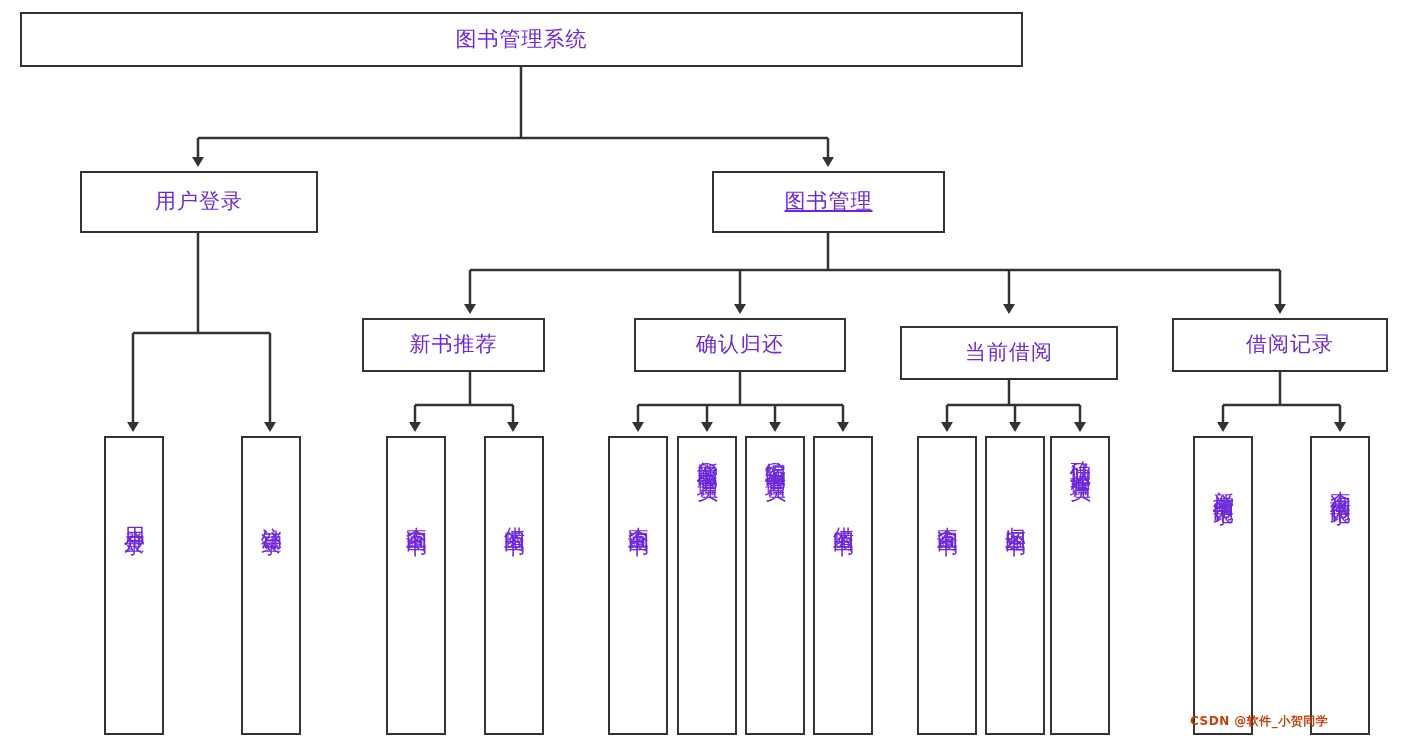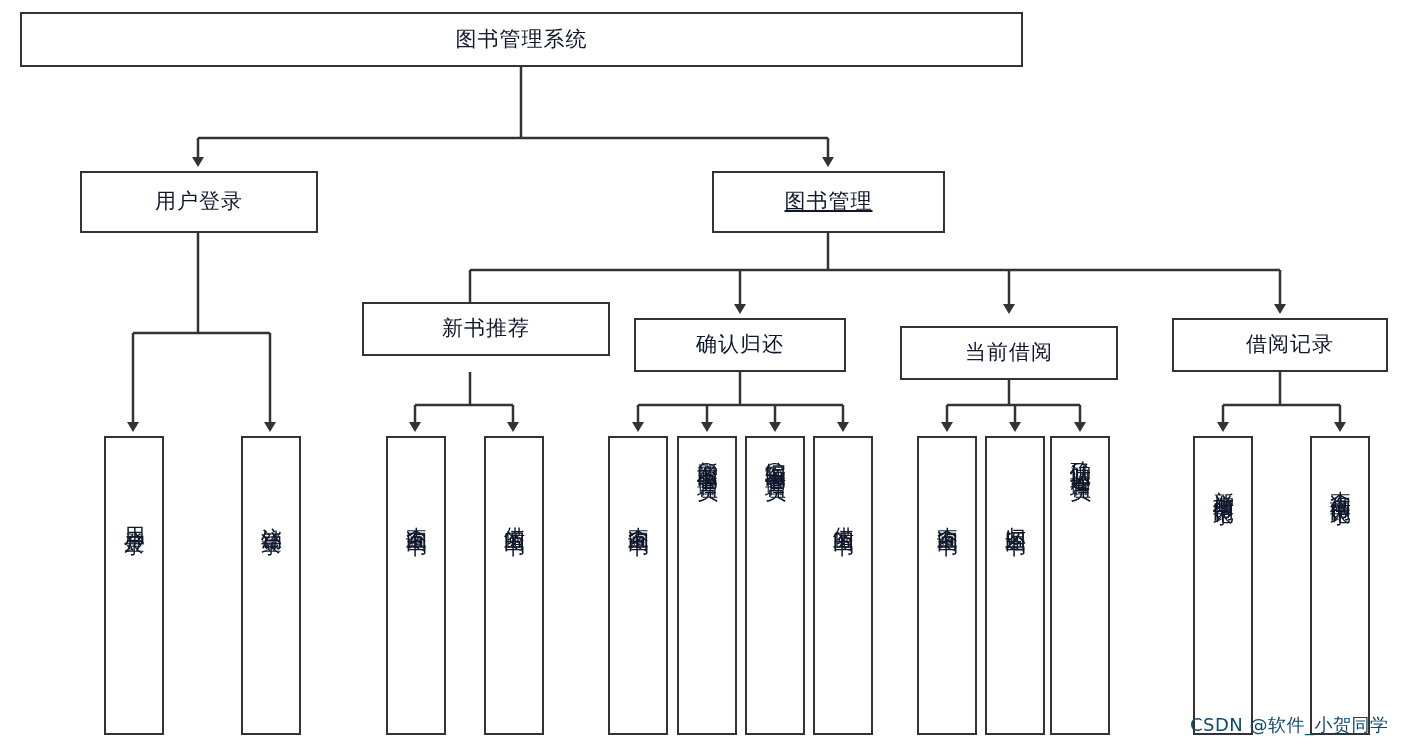--- a/index.html
+++ b/index.html
@@ -27,21 +27,21 @@
     pointer-events: none;
   }
   .node {
     position: absolute;
     box-sizing: border-box;
     background: #ffffff;
     border: 2.5px solid #333333;
     display: flex;
     align-items: center;
     justify-content: center;
-    color: #0f172a;
+    color: #6d28d9;
   }
   .node.horiz {
     font-size: 21px;
     letter-spacing: 1px;
     line-height: 1.2;
   }
   .node.vert {
     font-size: 21px;
     letter-spacing: 2px;
     align-items: flex-start;
@@ -50,25 +50,26 @@
   }
   .node.vert .vtext {
     writing-mode: vertical-rl;
     text-orientation: upright;
     line-height: 1.18;
     letter-spacing: 3px;
     white-space: nowrap;
   }
   .watermark {
     position: absolute;
-    color: #0c4a6e;
-    font-size: 18px;
+    color: #c2410c;
+    font-size: 12px;
     letter-spacing: 0.5px;
     white-space: nowrap;
     user-select: none;
+    font-weight: bold;
   }
 </style>
 </head>
 <body>
 
 <div id="canvas">
 
   <svg id="wires" viewBox="0 0 1405 747">
     <defs>
       <marker id="arrow" markerWidth="10" markerHeight="12" refX="1" refY="6" orient="auto" markerUnits="userSpaceOnUse">
@@ -123,21 +124,21 @@
     <span>图书管理系统</span>
   </div>
 
   <div class="node horiz" style="left:80px; top:171px; width:238px; height:62px;">
     <span>用户登录</span>
   </div>
   <div class="node horiz" style="left:712px; top:171px; width:233px; height:62px;text-decoration:underline;">
     <span>图书管理</span>
   </div>
 
-  <div class="node horiz" style="left:362px; top:302px; width:248px; height:54px;">
+  <div class="node horiz" style="left:362px; top:318px; width:183px; height:54px;">
     <span>新书推荐</span>
   </div>
   <div class="node horiz" style="left:634px; top:318px; width:212px; height:54px;">
     <span>确认归还</span>
   </div>
   <div class="node horiz" style="left:900px; top:326px; width:218px; height:54px;">
     <span>当前借阅</span>
   </div>
   <div class="node horiz" style="left:1172px; top:318px; width:216px; height:54px;padding-left:20px;">
     <span>借阅记录</span>

